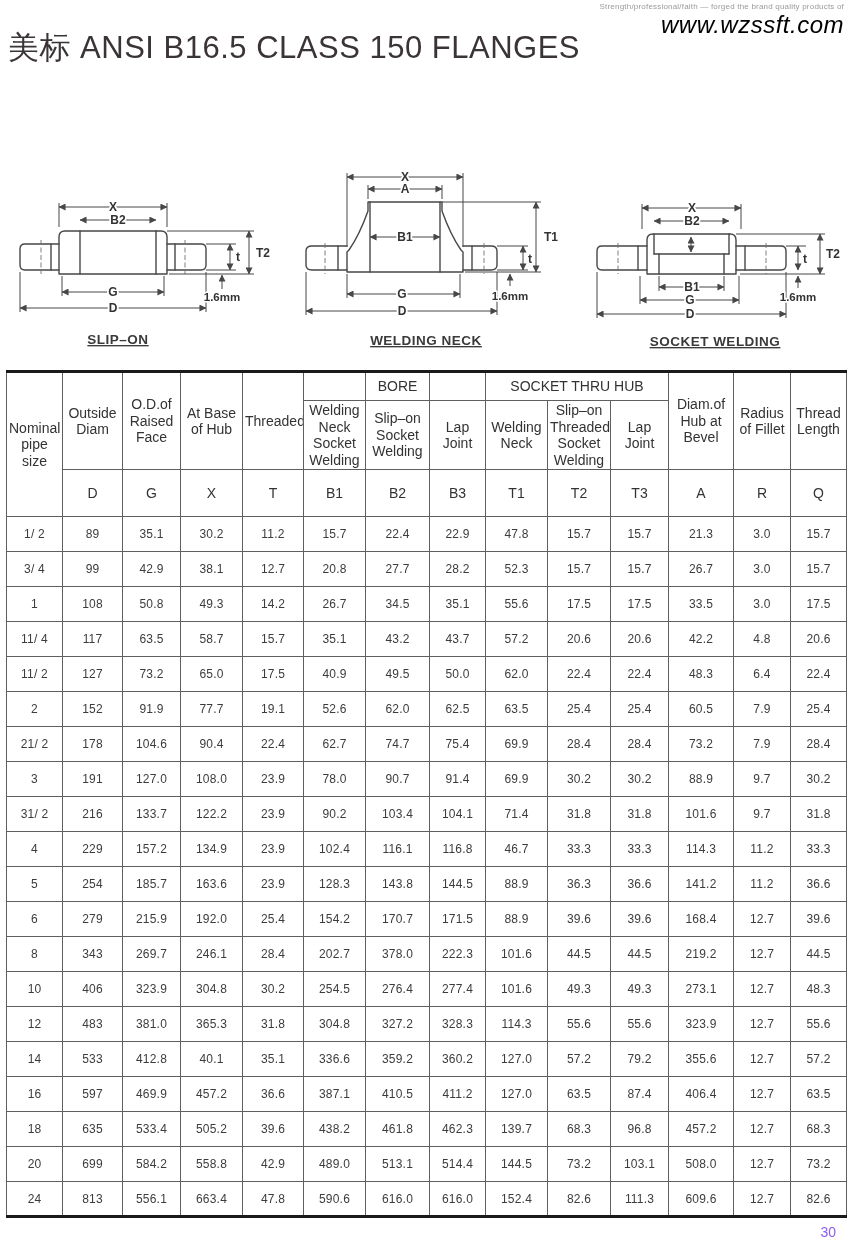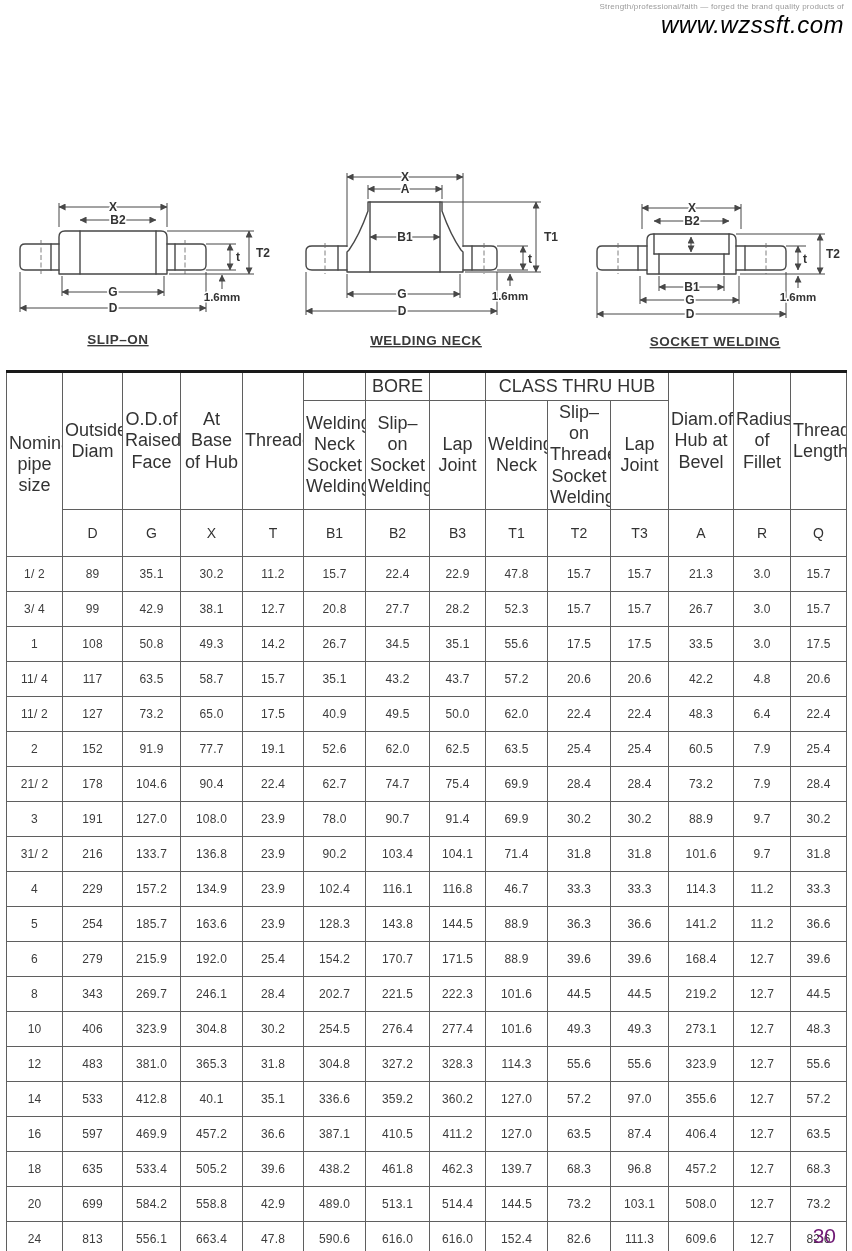--- a/index.html
+++ b/index.html
@@ -40,38 +40,39 @@
   
   table.flange {
     position:absolute; left:6px; top:370px; width:840px;
     border-collapse:collapse; table-layout:fixed;
     border-top:3px solid #1a1a1a; border-bottom:3px solid #1a1a1a;
   }
   table.flange td {
     border:1px solid #5f5f5f; text-align:center; vertical-align:middle;
     padding:1px 2px; overflow:hidden;
   }
-  thead td { font-size:18px; line-height:1.18; color:#333; }
+  thead td { font-size:14px; line-height:1.18; color:#333; }
   tr.group-row  { height:29px; }
   tr.label-row  { height:64px; }
   tr.letter-row { height:47px; }
   tr.letter-row td { font-size:14px; }
   tbody tr { height:35px; }
   tbody td { font-size:12px; color:#3c3c3c; letter-spacing:.2px; }
   .pageno {
-    position:absolute; top:1224px; right:16px; font-size:21px; color:#701a75;
+    position:absolute; top:1224px; right:16px; font-size:14px; color:#8b5cf6;
   }
 </style>
 </head>
 <body>
 
 <div id="page">
 
   <div class="tagline">Strength/professional/faith — forged the brand quality products of</div>
   <div class="website">www.wzssft.com</div>
+  <div class="title">美标 ANSI B16.5 CLASS 150 FLANGES</div>
 
   <div class="fig" style="left:8px; top:167px;">
     <svg width="280" height="186" viewBox="0 0 280 186">
       <defs>
         <marker id="ah" viewBox="0 0 8 8" refX="7.5" refY="4" markerWidth="7" markerHeight="7" orient="auto-start-reverse">
           <path d="M0,0L8,4L0,8Z" fill="#474747"></path>
         </marker>
       </defs>
       <g class="part">
         <path d="M51,107 L51,70 Q51,64 57,64 L153,64 Q159,64 159,70 L159,107 Z"></path>
@@ -237,21 +238,21 @@
     <thead>
       <tr class="group-row">
         <td rowspan="3">Nominal pipe size</td>
         <td rowspan="2">Outside Diam</td>
         <td rowspan="2">O.D.of Raised Face</td>
         <td rowspan="2">At Base of Hub</td>
         <td rowspan="2">Threaded</td>
         <td></td>
         <td>BORE</td>
         <td></td>
-        <td colspan="3">CLASS THRU HUB</td>
+        <td colspan="3">SOCKET THRU HUB</td>
         <td rowspan="2">Diam.of Hub at Bevel</td>
         <td rowspan="2">Radius of Fillet</td>
         <td rowspan="2">Thread Length</td>
       </tr>
       <tr class="label-row">
         <td>Welding Neck Socket Welding</td>
         <td>Slip–on Socket Welding</td>
         <td>Lap Joint</td>
         <td>Welding Neck</td>
         <td>Slip–on Threaded Socket Welding</td>
@@ -399,21 +400,21 @@
           <td>30.2</td>
           <td>30.2</td>
           <td>88.9</td>
           <td>9.7</td>
           <td>30.2</td>
         </tr>
         <tr>
           <td>31/ 2</td>
           <td>216</td>
           <td>133.7</td>
-          <td>136.8</td>
+          <td>122.2</td>
           <td>23.9</td>
           <td>90.2</td>
           <td>103.4</td>
           <td>104.1</td>
           <td>71.4</td>
           <td>31.8</td>
           <td>31.8</td>
           <td>101.6</td>
           <td>9.7</td>
           <td>31.8</td>
@@ -466,21 +467,21 @@
           <td>12.7</td>
           <td>39.6</td>
         </tr>
         <tr>
           <td>8</td>
           <td>343</td>
           <td>269.7</td>
           <td>246.1</td>
           <td>28.4</td>
           <td>202.7</td>
-          <td>221.5</td>
+          <td>378.0</td>
           <td>222.3</td>
           <td>101.6</td>
           <td>44.5</td>
           <td>44.5</td>
           <td>219.2</td>
           <td>12.7</td>
           <td>44.5</td>
         </tr>
         <tr>
           <td>10</td>
@@ -518,21 +519,21 @@
           <td>14</td>
           <td>533</td>
           <td>412.8</td>
           <td>40.1</td>
           <td>35.1</td>
           <td>336.6</td>
           <td>359.2</td>
           <td>360.2</td>
           <td>127.0</td>
           <td>57.2</td>
-          <td>97.0</td>
+          <td>79.2</td>
           <td>355.6</td>
           <td>12.7</td>
           <td>57.2</td>
         </tr>
         <tr>
           <td>16</td>
           <td>597</td>
           <td>469.9</td>
           <td>457.2</td>
           <td>36.6</td>

